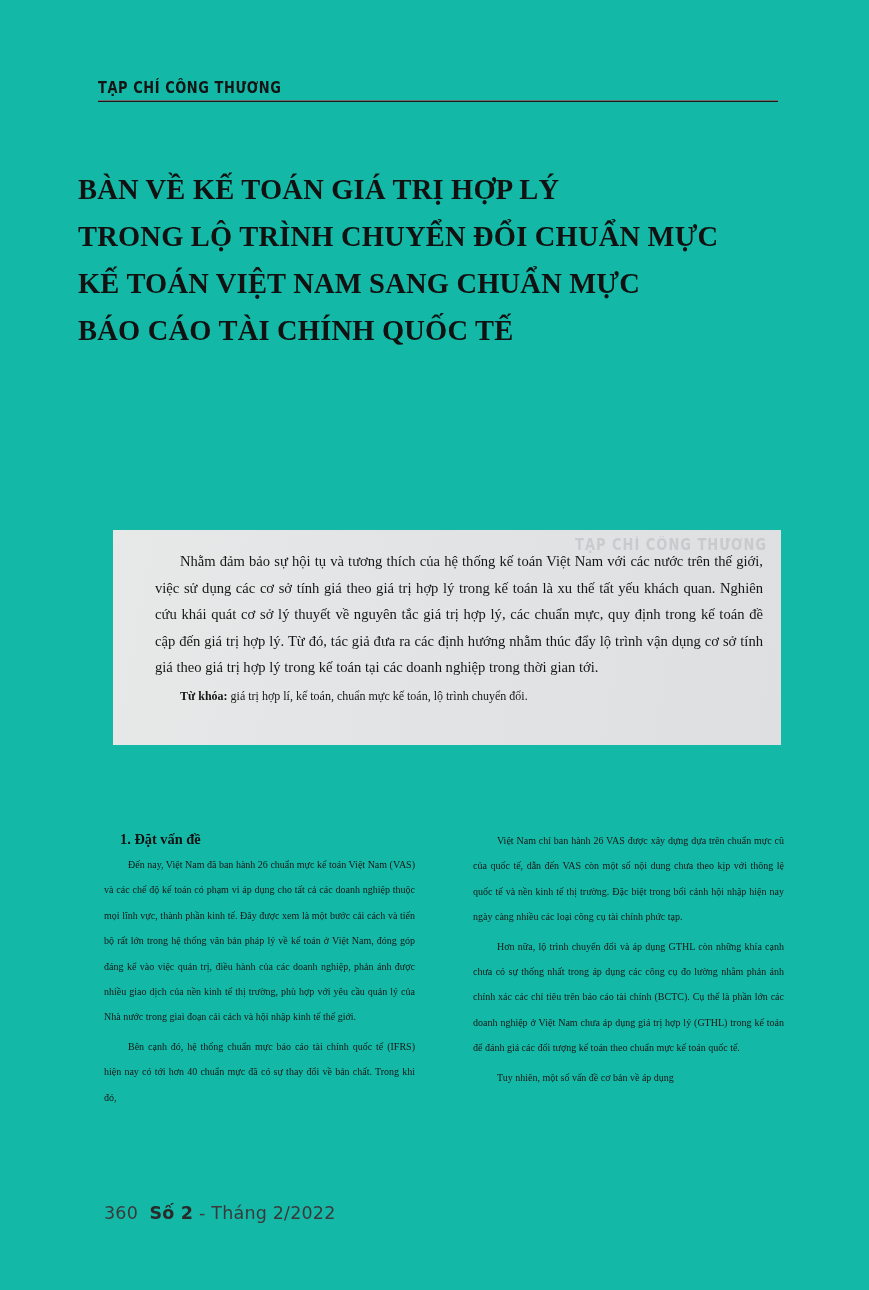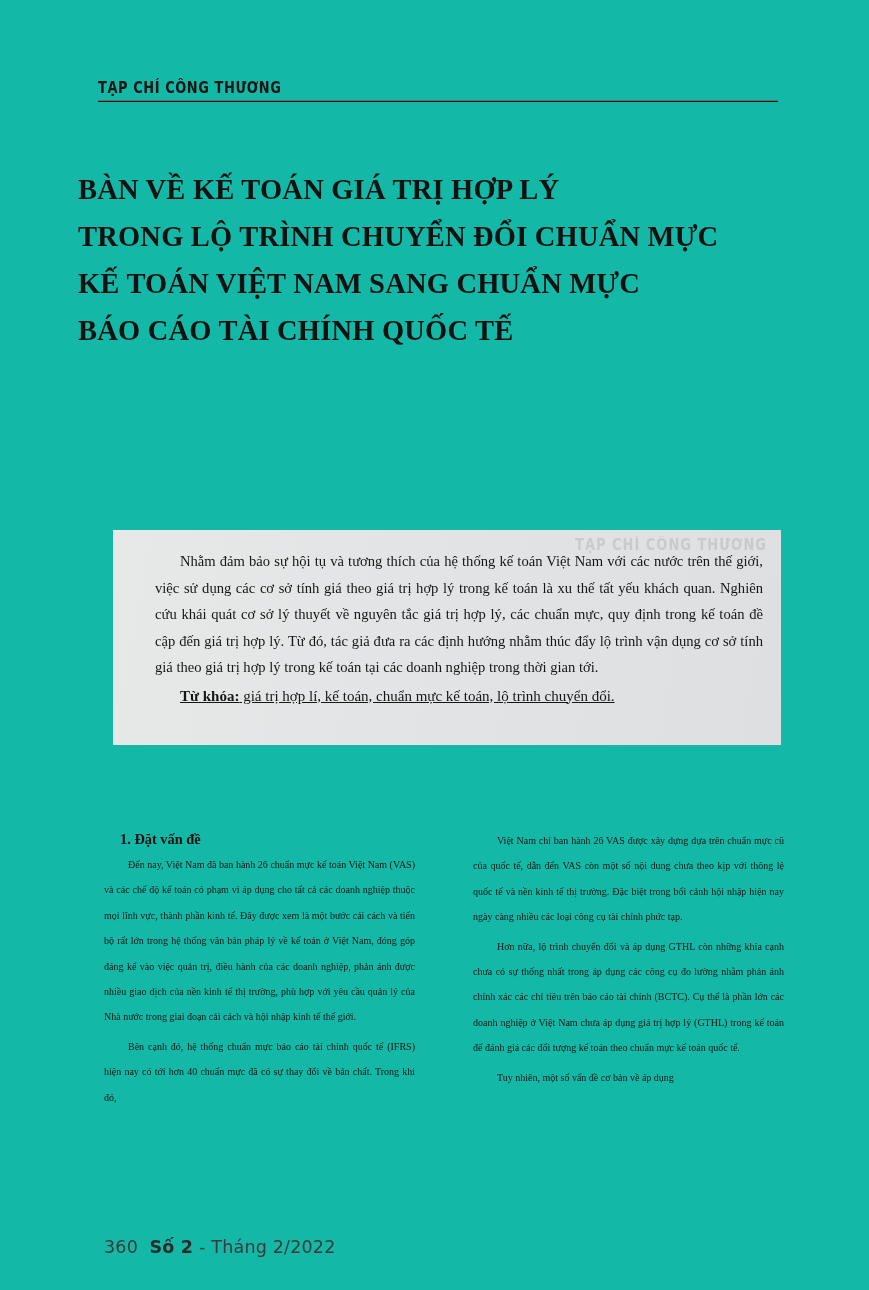--- a/index.html
+++ b/index.html
@@ -138,26 +138,25 @@
     font-family: "Liberation Serif", "DejaVu Serif", serif;
     font-size: 14.6px;
     line-height: 26.5px;
     text-align: justify;
     color: #161616;
     text-indent: 25px;
     margin: 0;
   }
   .abstract-keywords {
     font-family: "Liberation Serif", "DejaVu Serif", serif;
-    font-size: 15px;
+    font-size: 12px;
     line-height: 26.5px;
     color: #161616;
     text-indent: 25px;
     margin: 2px 0 0 0;
-    text-decoration: underline;
   }
   .abstract-keywords b { font-weight: 700; }
 
   
   .columns {
     position: absolute;
     left: 104px;
     top: 828px;
     width: 680px;
     height: 340px;
@@ -191,21 +190,20 @@
   
   .footer {
     position: absolute;
     left: 104px;
     top: 1203px;
     font-family: "DejaVu Sans", "Liberation Sans", sans-serif;
     font-size: 17.5px;
     color: #3a3a3a;
     letter-spacing: 0.2px;
     white-space: nowrap;
-    margin-top: 34px;
   }
   .footer .pageno { color: #3a3a3a; }
   .footer .issue { font-weight: 700; color: #2a2a2a; }
   .footer .sep { color: #3a3a3a; }
   .footer .month { color: #3a3a3a; }
 </style>
 </head>
 <body>
 
 <div id="page">

